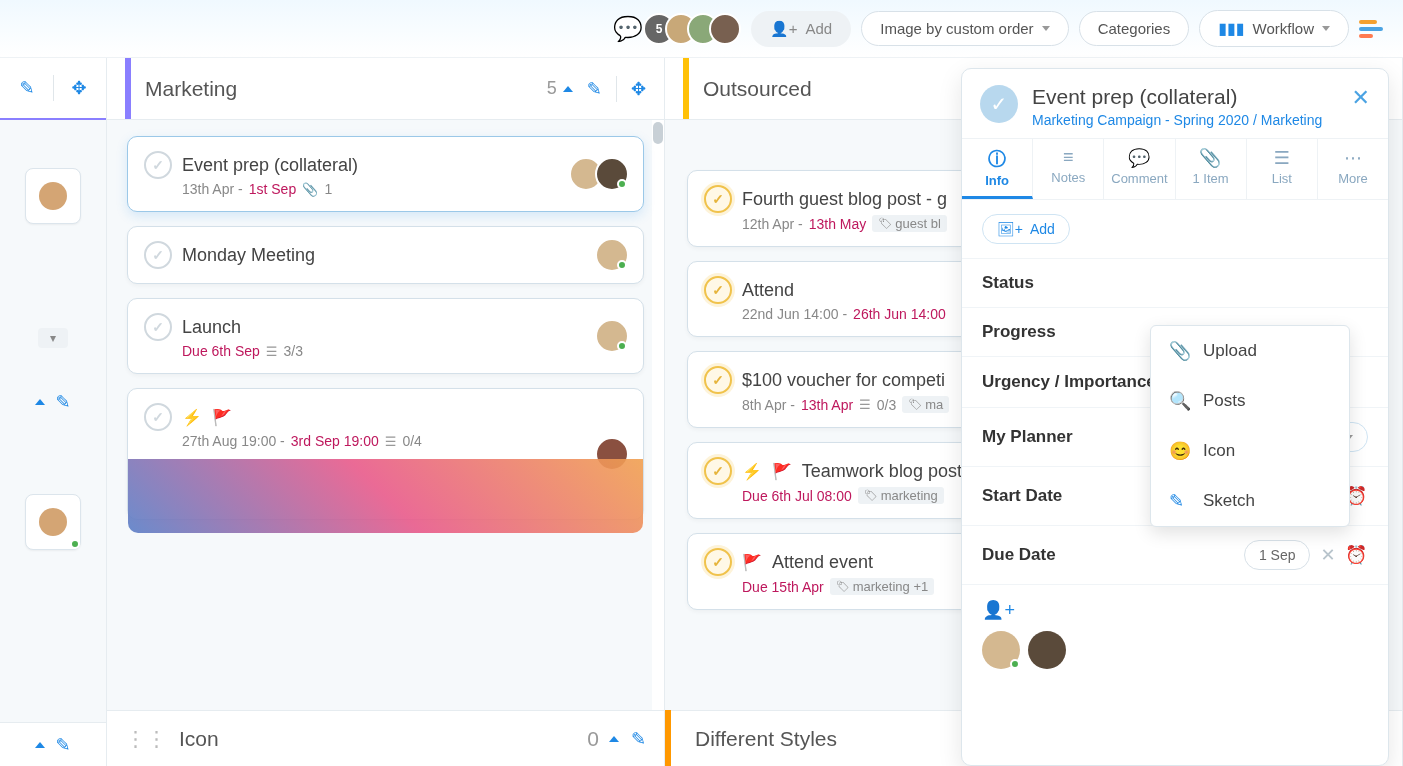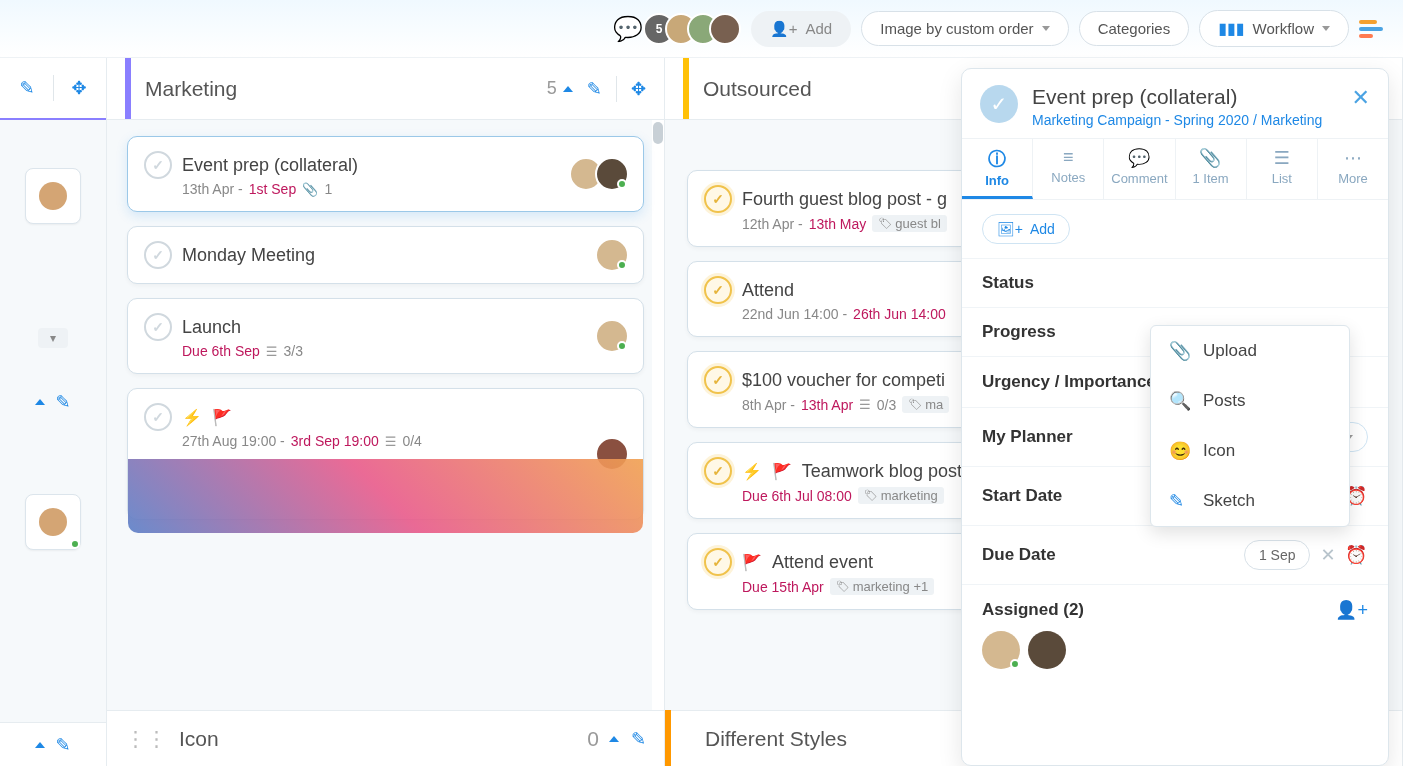--- a/index.html
+++ b/index.html
@@ -329,21 +329,21 @@
         </div>
         <div class="card-sub">
           <span class="red">Due 15th Apr</span>
           <span class="tag">marketing +1</span>
         </div>
       </div>
     </div>
 
     <div class="done-header" style="border-top:1px solid #e6ecf0">
       <div class="col-accent diff-accent" style="width:6px;align-self:stretch;margin:-14px 0 -14px -18px"></div>
-      <span style="margin-left:34px">Different Styles</span>
+      <span style="margin-left:24px">Different Styles</span>
     </div>
   </div>
 </div>
 
 <div class="panel">
   <div class="panel-head">
     <div class="panel-check">✓</div>
     <div style="flex:1">
       <div class="panel-title">Event prep (collateral)</div>
       <div class="panel-breadcrumb">Marketing Campaign - Spring 2020 / Marketing</div>
@@ -403,21 +403,20 @@
       <div class="prop-control">
         <button class="pill-sm gray">
             <span>1 Sep</span>
           </button>
         <span class="icon-btn-sm">✕</span>
         <span class="icon-btn-sm">⏰</span>
       </div>
     </div>
     <div class="assignee-row">
       <div style="display:flex;align-items:center">
-        <div class="prop-label">Assigned (2)</div>
         <span class="icon-btn-sm" style="color:#1e88e5">👤+</span>
       </div>
       <div class="assignee-avatars">
         <div class="avatar" style="background:#d4b890">
             <span class="status-dot"></span>
           </div>
         <div class="avatar" style="background:#5a4a3a"></div>
       </div>
     </div>
   </div>

